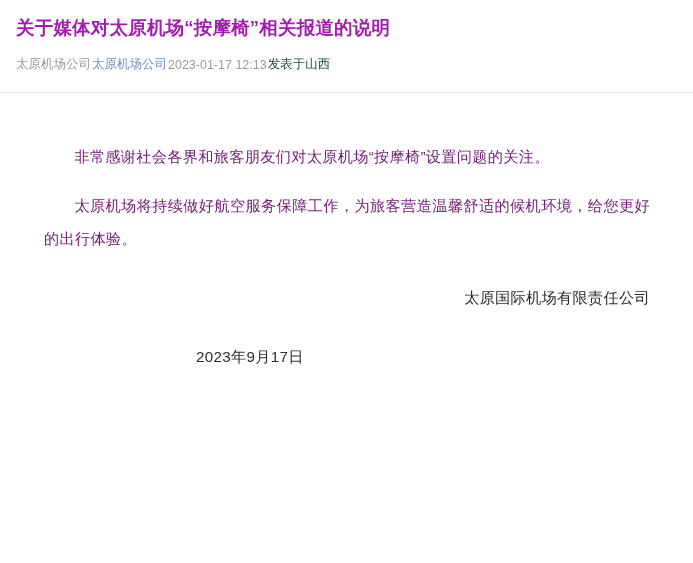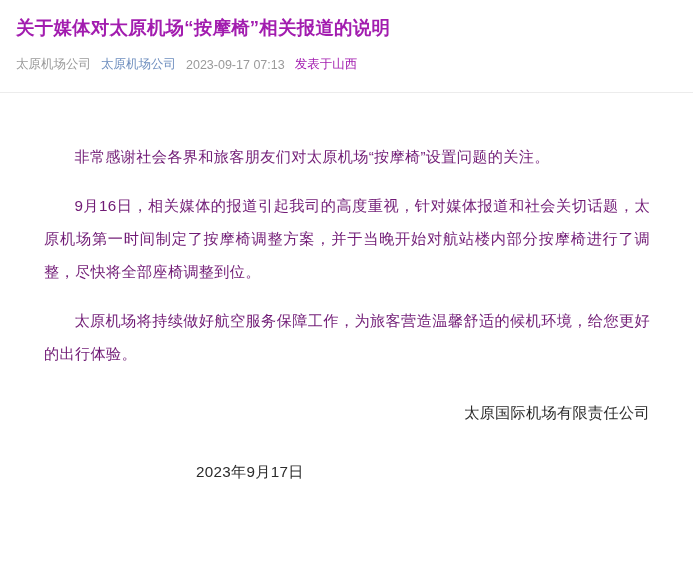--- a/index.html
+++ b/index.html
@@ -31,35 +31,35 @@
     font-weight: 600;
     color: #a21caf;
     letter-spacing: 0.2px;
   }
   .meta-row {
     position: absolute;
     left: 16px;
     top: 56px;
     display: flex;
     align-items: center;
-    gap: 10px;
+    gap: 1px;
     font-size: 12.5px;
     color: #9a9a9a;
   }
   .meta-author {
     color: #9a9a9a;
   }
   .meta-source {
     color: #6f8fbf;
   }
   .meta-time {
     color: #9a9a9a;
   }
   .meta-location {
-    color: #a21caf;
+    color: #14532d;
   }
   .divider {
     position: absolute;
     left: 0;
     top: 92px;
     width: 693px;
     height: 1px;
     background: #ececec;
   }
   .body-content {
@@ -98,29 +98,28 @@
 </head>
 <body>
 
 <div class="page">
 
   <div class="article-title">关于媒体对太原机场“按摩椅”相关报道的说明</div>
 
   <div class="meta-row">
     <span class="meta-author">太原机场公司</span>
     <span class="meta-source">太原机场公司</span>
-    <span class="meta-time">2023-09-17 07:13</span>
+    <span class="meta-time">2023-01-17 12:13</span>
     <span class="meta-location">发表于山西</span>
   </div>
 
   <div class="divider"></div>
 
   <div class="body-content">
     <p class="para">非常感谢社会各界和旅客朋友们对太原机场“按摩椅”设置问题的关注。</p>
-    <p class="para">9月16日，相关媒体的报道引起我司的高度重视，针对媒体报道和社会关切话题，太原机场第一时间制定了按摩椅调整方案，并于当晚开始对航站楼内部分按摩椅进行了调整，尽快将全部座椅调整到位。</p>
     <p class="para">太原机场将持续做好航空服务保障工作，为旅客营造温馨舒适的候机环境，给您更好的出行体验。</p>
 
     <div class="signature">太原国际机场有限责任公司</div>
 
     <div class="date-line">2023年9月17日</div>
   </div>
 
 </div>
 
 </body></html>

